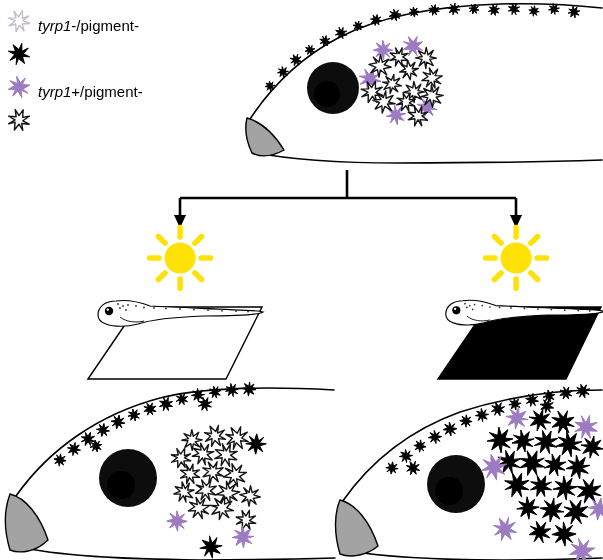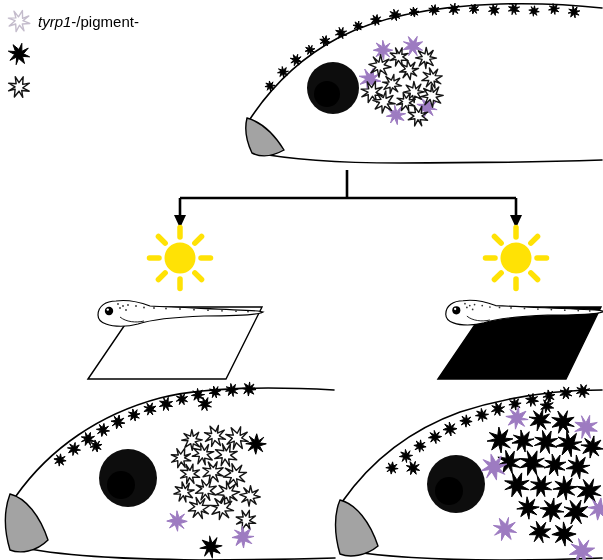--- a/index.html
+++ b/index.html
@@ -17,21 +17,21 @@
   .arrowhead{fill:#000;}
   .sheet-white{fill:#fff;stroke:#000;stroke-width:1.4;}
   .sheet-black{fill:#000;stroke:#000;stroke-width:1.4;}
   .sun{fill:var(--yellow);stroke:var(--yellow);}
   
   .c-b{fill:var(--black);stroke:var(--black);stroke-width:1;}
   .c-p{fill:var(--purple);stroke:var(--purple);stroke-width:1;}
   .c-o{fill:#fff;stroke:#141414;stroke-width:1.4;}
   
   .legend{position:absolute;left:6px;top:8px;display:flex;flex-direction:column;gap:7px;}
-  .legend-row{display:flex;align-items:center;gap:6px;height:26px;}
+  .legend-row{display:flex;align-items:flex-end;gap:6px;height:26px;}
   .legend-text{font-size:15px;color:#000;white-space:nowrap;}
   .legend-text i{font-style:italic;}
   .legend-cell[data-type="f"]{fill:#fff;stroke:#c4bccc;stroke-width:1.4;}
   .legend-cell[data-type="b"]{fill:var(--black);stroke:var(--black);stroke-width:1;}
   .legend-cell[data-type="p"]{fill:var(--purple);stroke:var(--purple);stroke-width:1;}
   .legend-cell[data-type="o"]{fill:#fff;stroke:#141414;stroke-width:1.4;}
 </style>
 </head>
 <body>
 
@@ -257,19 +257,25 @@
         <use href="#cell-shape" transform="translate(13,13) rotate(18)"></use>
       </svg>
       <span class="legend-text"><i>tyrp1</i><span>-/pigment-</span></span>
     </div>
     <div class="legend-row">
       <svg class="legend-cell" width="26" height="26" data-type="b">
         <use href="#cell-shape" transform="translate(13,13) rotate(150)"></use>
       </svg>
     </div>
     <div class="legend-row">
+      <svg class="legend-cell" width="26" height="26" data-type="p">
+        <use href="#cell-shape" transform="translate(13,13) rotate(80)"></use>
+      </svg>
+      <span class="legend-text"><i>tyrp1</i><span>+/pigment-</span></span>
+    </div>
+    <div class="legend-row">
       <svg class="legend-cell" width="26" height="26" data-type="o">
         <use href="#cell-shape" transform="translate(13,13) rotate(205)"></use>
       </svg>
     </div>
   </div>
 
 </div>
 
 </body></html>

